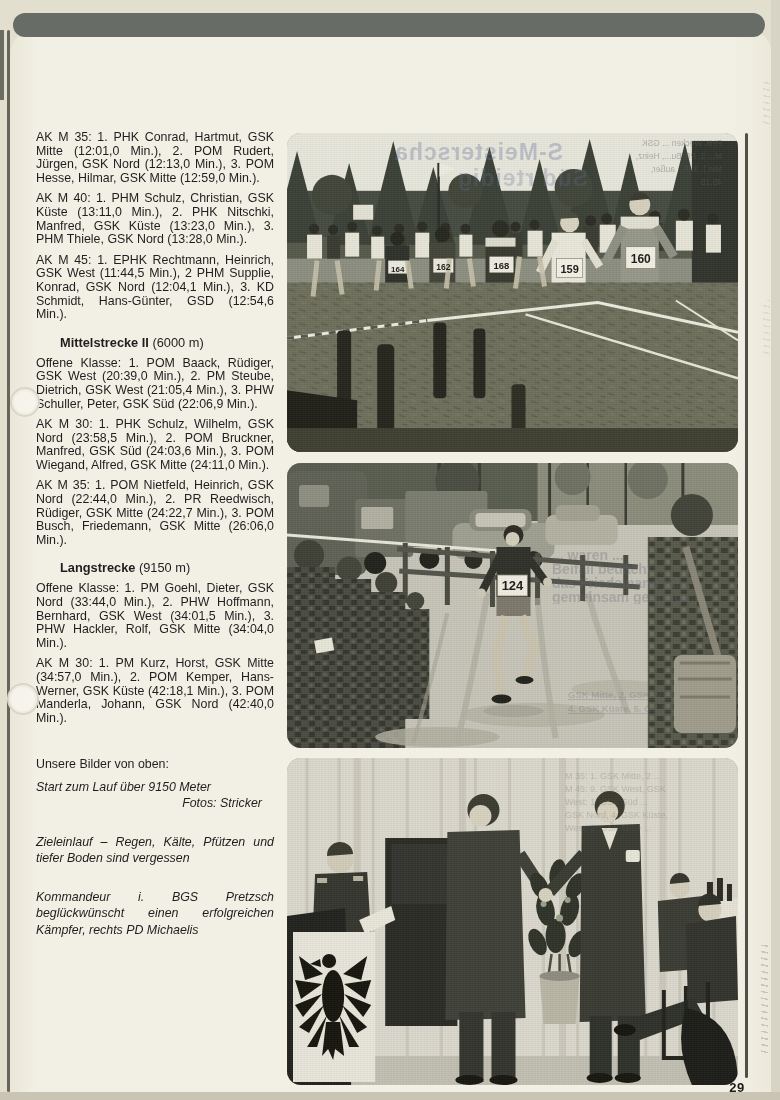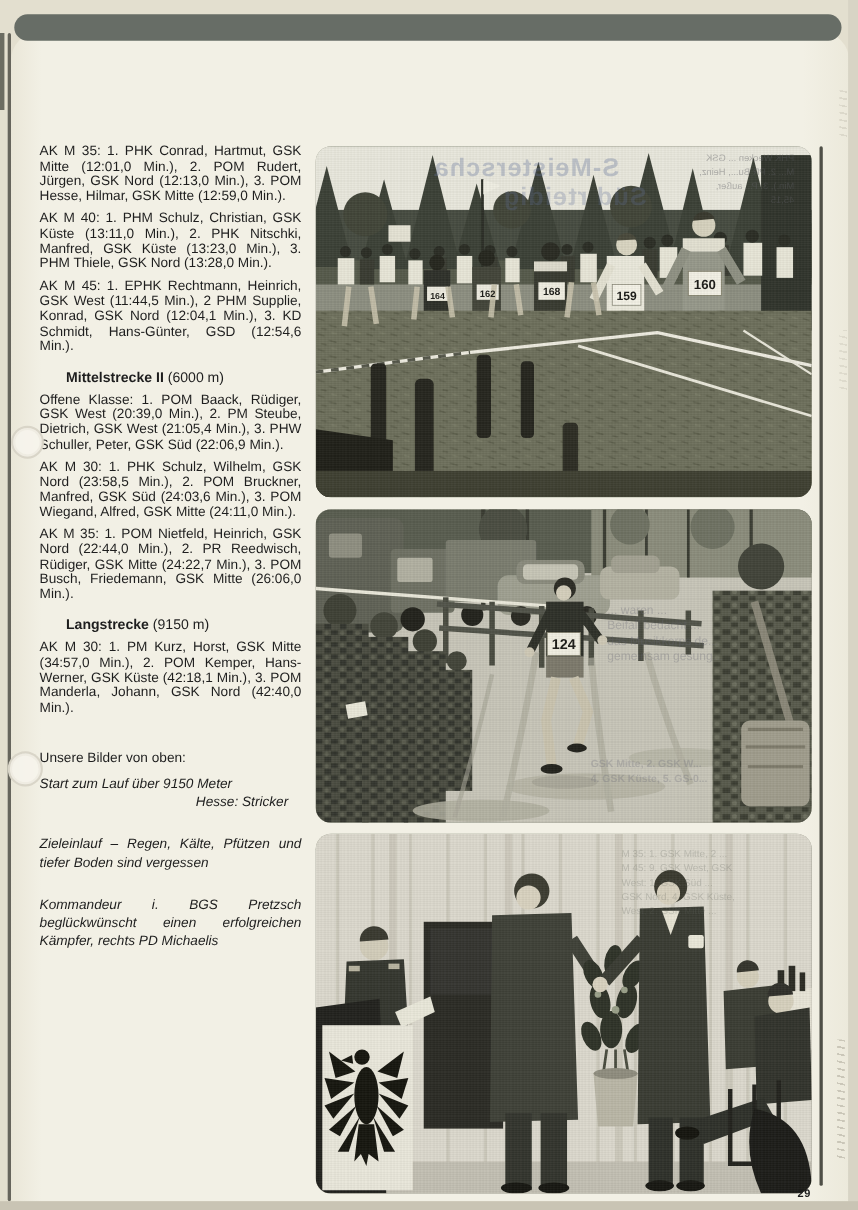--- a/index.html
+++ b/index.html
@@ -86,36 +86,36 @@
   }
   .ghost-h2{
     left:318px;top:165px;width:270px;font-size:23px;font-weight:bold;
     color:rgba(96,112,152,.27);letter-spacing:1px;
   }
   .ghost-side{
     left:582px;top:137px;width:140px;font-size:8.5px;line-height:13px;
     color:rgba(92,92,98,.42);text-align:left;
   }
   .ghost-mid{
-    left:552px;top:548px;width:160px;font-size:11px;line-height:14px;
-    color:rgba(100,100,114,.30);font-weight:normal;
+    left:552px;top:548px;width:160px;font-size:14px;line-height:14px;
+    color:rgba(100,100,114,.30);font-weight:bold;
   }
   .ghost-mid2{
-    left:537px;top:688px;width:170px;font-size:9.5px;line-height:14px;
-    color:rgba(100,100,114,.26);font-weight:bold;
+    left:568px;top:688px;width:170px;font-size:9.5px;line-height:14px;
+    color:rgba(100,100,114,.26);font-weight:bold;text-decoration:underline;
   }
   .ghost-bot{
     left:565px;top:770px;width:160px;font-size:9px;line-height:13px;
     color:rgba(96,100,92,.26);font-weight:normal;
   }
   .ghost div{white-space:nowrap;overflow:hidden;}
 
   .page-num{
     position:absolute;left:725px;top:1080px;width:24px;
-    font-size:10px;font-weight:bold;color:#1c1c1c;letter-spacing:.5px;text-align:left;
+    font-size:13px;font-weight:bold;color:#1c1c1c;letter-spacing:.5px;text-align:center;
   }
   .scribble{
     position:absolute;width:7px;background:repeating-linear-gradient(
       12deg, transparent 0 5px, rgba(112,106,90,.35) 5px 6.5px);
     opacity:.8;
   }
   .scribble-1{left:761px;top:945px;height:112px;}
   .scribble-2{left:763px;top:82px;height:46px;opacity:.4;}
   .scribble-3{left:763px;top:300px;height:58px;opacity:.35;}
 </style>
@@ -132,25 +132,26 @@
 
 <div class="col">
   <p>AK M 35: 1. PHK Conrad, Hartmut, GSK Mitte (12:01,0 Min.), 2. POM Rudert, Jürgen, GSK Nord (12:13,0 Min.), 3. POM Hesse, Hilmar, GSK Mitte (12:59,0 Min.).</p>
   <p>AK M 40: 1. PHM Schulz, Christian, GSK Küste (13:11,0 Min.), 2. PHK Nitschki, Manfred, GSK Küste (13:23,0 Min.), 3. PHM Thiele, GSK Nord (13:28,0 Min.).</p>
   <p>AK M 45: 1. EPHK Rechtmann, Heinrich, GSK West (11:44,5 Min.), 2 PHM Supplie, Konrad, GSK Nord (12:04,1 Min.), 3. KD Schmidt, Hans-Günter, GSD (12:54,6 Min.).</p>
   <h3><span>Mittelstrecke II</span><span class="h-rest"> (6000 m)</span></h3>
   <p>Offene Klasse: 1. POM Baack, Rüdiger, GSK West (20:39,0 Min.), 2. PM Steube, Dietrich, GSK West (21:05,4 Min.), 3. PHW Schuller, Peter, GSK Süd (22:06,9 Min.).</p>
   <p>AK M 30: 1. PHK Schulz, Wilhelm, GSK Nord (23:58,5 Min.), 2. POM Bruckner, Manfred, GSK Süd (24:03,6 Min.), 3. POM Wiegand, Alfred, GSK Mitte (24:11,0 Min.).</p>
   <p>AK M 35: 1. POM Nietfeld, Heinrich, GSK Nord (22:44,0 Min.), 2. PR Reedwisch, Rüdiger, GSK Mitte (24:22,7 Min.), 3. POM Busch, Friedemann, GSK Mitte (26:06,0 Min.).</p>
   <h3><span>Langstrecke</span><span class="h-rest"> (9150 m)</span></h3>
+  <p>Offene Klasse: 1. PM Goehl, Dieter, GSK Nord (33:44,0 Min.), 2. PHW Hoffmann, Bernhard, GSK West (34:01,5 Min.), 3. PHW Hackler, Rolf, GSK Mitte (34:04,0 Min.).</p>
   <p>AK M 30: 1. PM Kurz, Horst, GSK Mitte (34:57,0 Min.), 2. POM Kemper, Hans-Werner, GSK Küste (42:18,1 Min.), 3. POM Manderla, Johann, GSK Nord (42:40,0 Min.).</p>
 
   <p class="cap-intro">Unsere Bilder von oben:</p>
   <p class="cap cap-1">Start zum Lauf über 9150 Meter</p>
-  <p class="cap cap-credit">Hesse: Stricker</p>
+  <p class="cap cap-credit">Fotos: Stricker</p>
   <p class="cap cap-2">Zieleinlauf – Regen, Kälte, Pfützen und tiefer Boden sind vergessen</p>
   <p class="cap cap-3">Kommandeur i. BGS Pretzsch beglückwünscht einen erfolgreichen Kämpfer, rechts PD Michaelis</p>
 </div>
 
 <figure class="photo photo-1" style="margin:0">
   <svg viewBox="0 0 450 320" preserveAspectRatio="none">
     <rect x="0" y="0" width="450" height="70" fill="#e8e7dc"></rect>
     <g fill="#3c4137">
       <rect x="0" y="58" width="450" height="62" fill="#474c41"></rect>
       <rect x="0" y="104" width="450" height="22" fill="#565a4b"></rect>
@@ -495,21 +496,21 @@
 <div class="ghost ghost-h2 ghost-mirror">Süd  rteidig</div>
 <div class="ghost ghost-side ghost-mirror">
   <div>PHK Wecken ... GSK</div>
   <div>M... 2. PR Bu..., Heinz,</div>
   <div>Min.), 3. P... außer,</div>
   <div>45,15</div>
 </div>
 <div class="ghost ghost-mid">
   <div>... waren ...</div>
   <div>Beifall bedacht ...</div>
-  <div>das Musikkorps de...</div>
+  <div>das Friedemann de...</div>
   <div>gemeinsam gesung...</div>
 </div>
 <div class="ghost ghost-mid2">
   <div>GSK Mitte, 2. GSK W...</div>
   <div>4. GSK Küste, 5. GS-0...</div>
 </div>
 <div class="ghost ghost-bot">
   <div>M 35: 1. GSK Mitte, 2 ...</div>
   <div>M 45: 9. GSK West, GSK</div>
   <div>West: 1. GSK Süd ...</div>

